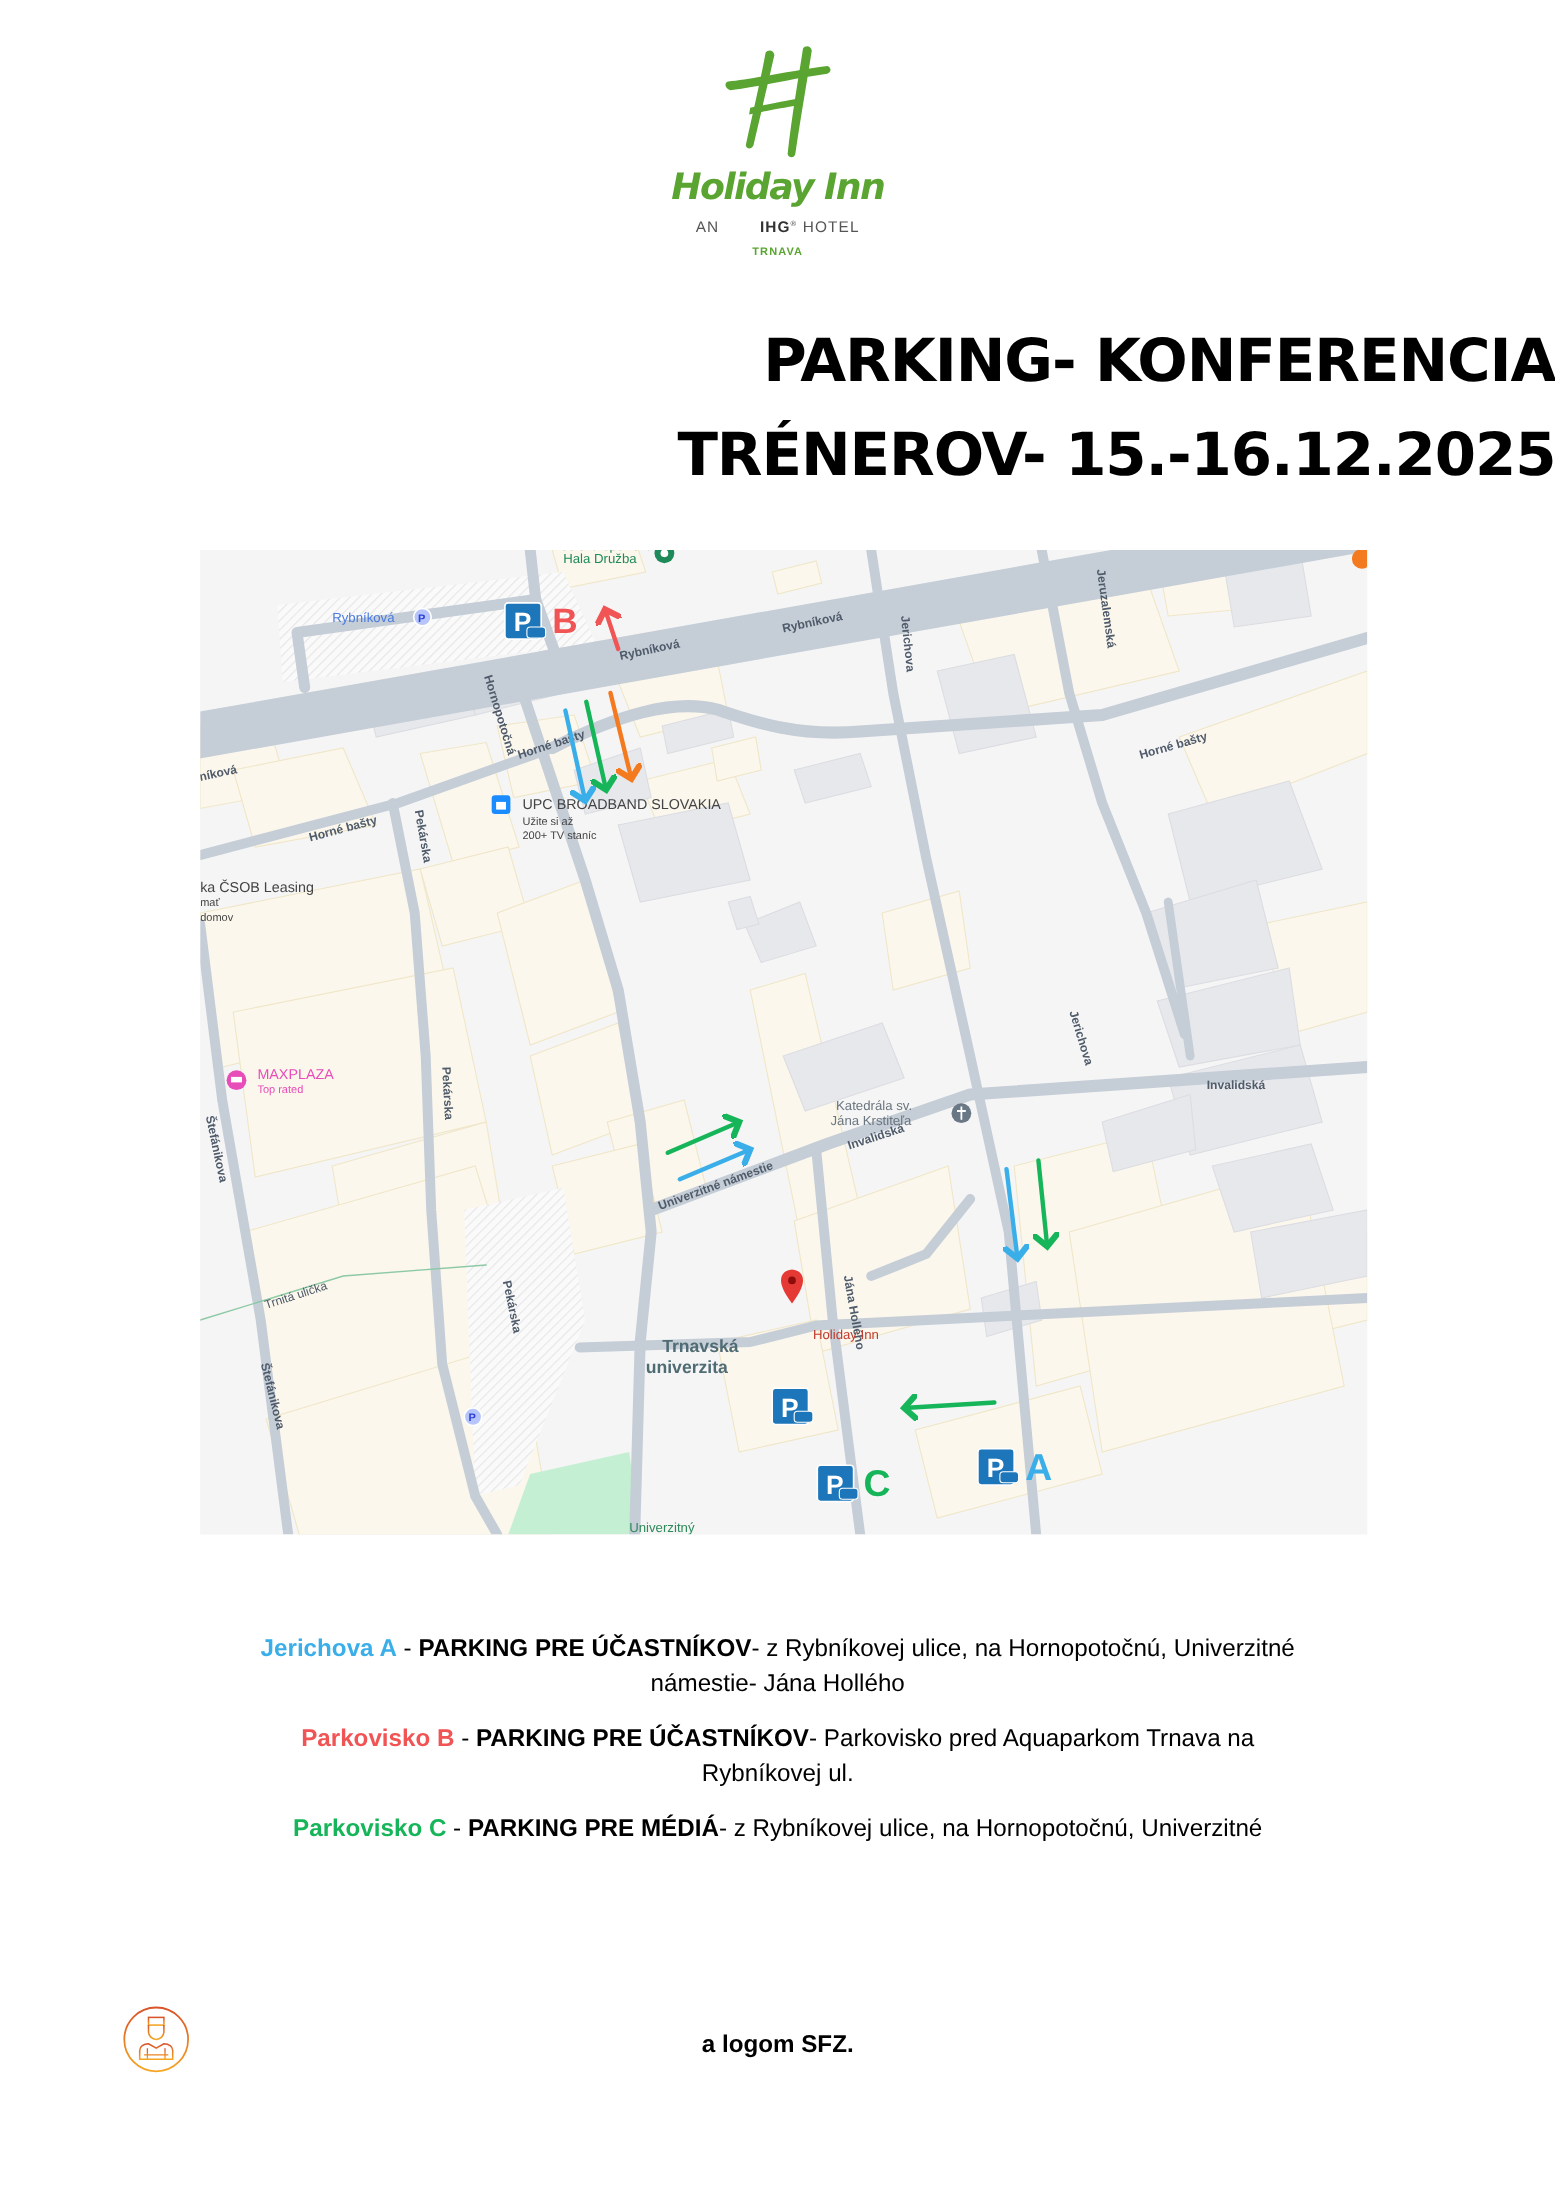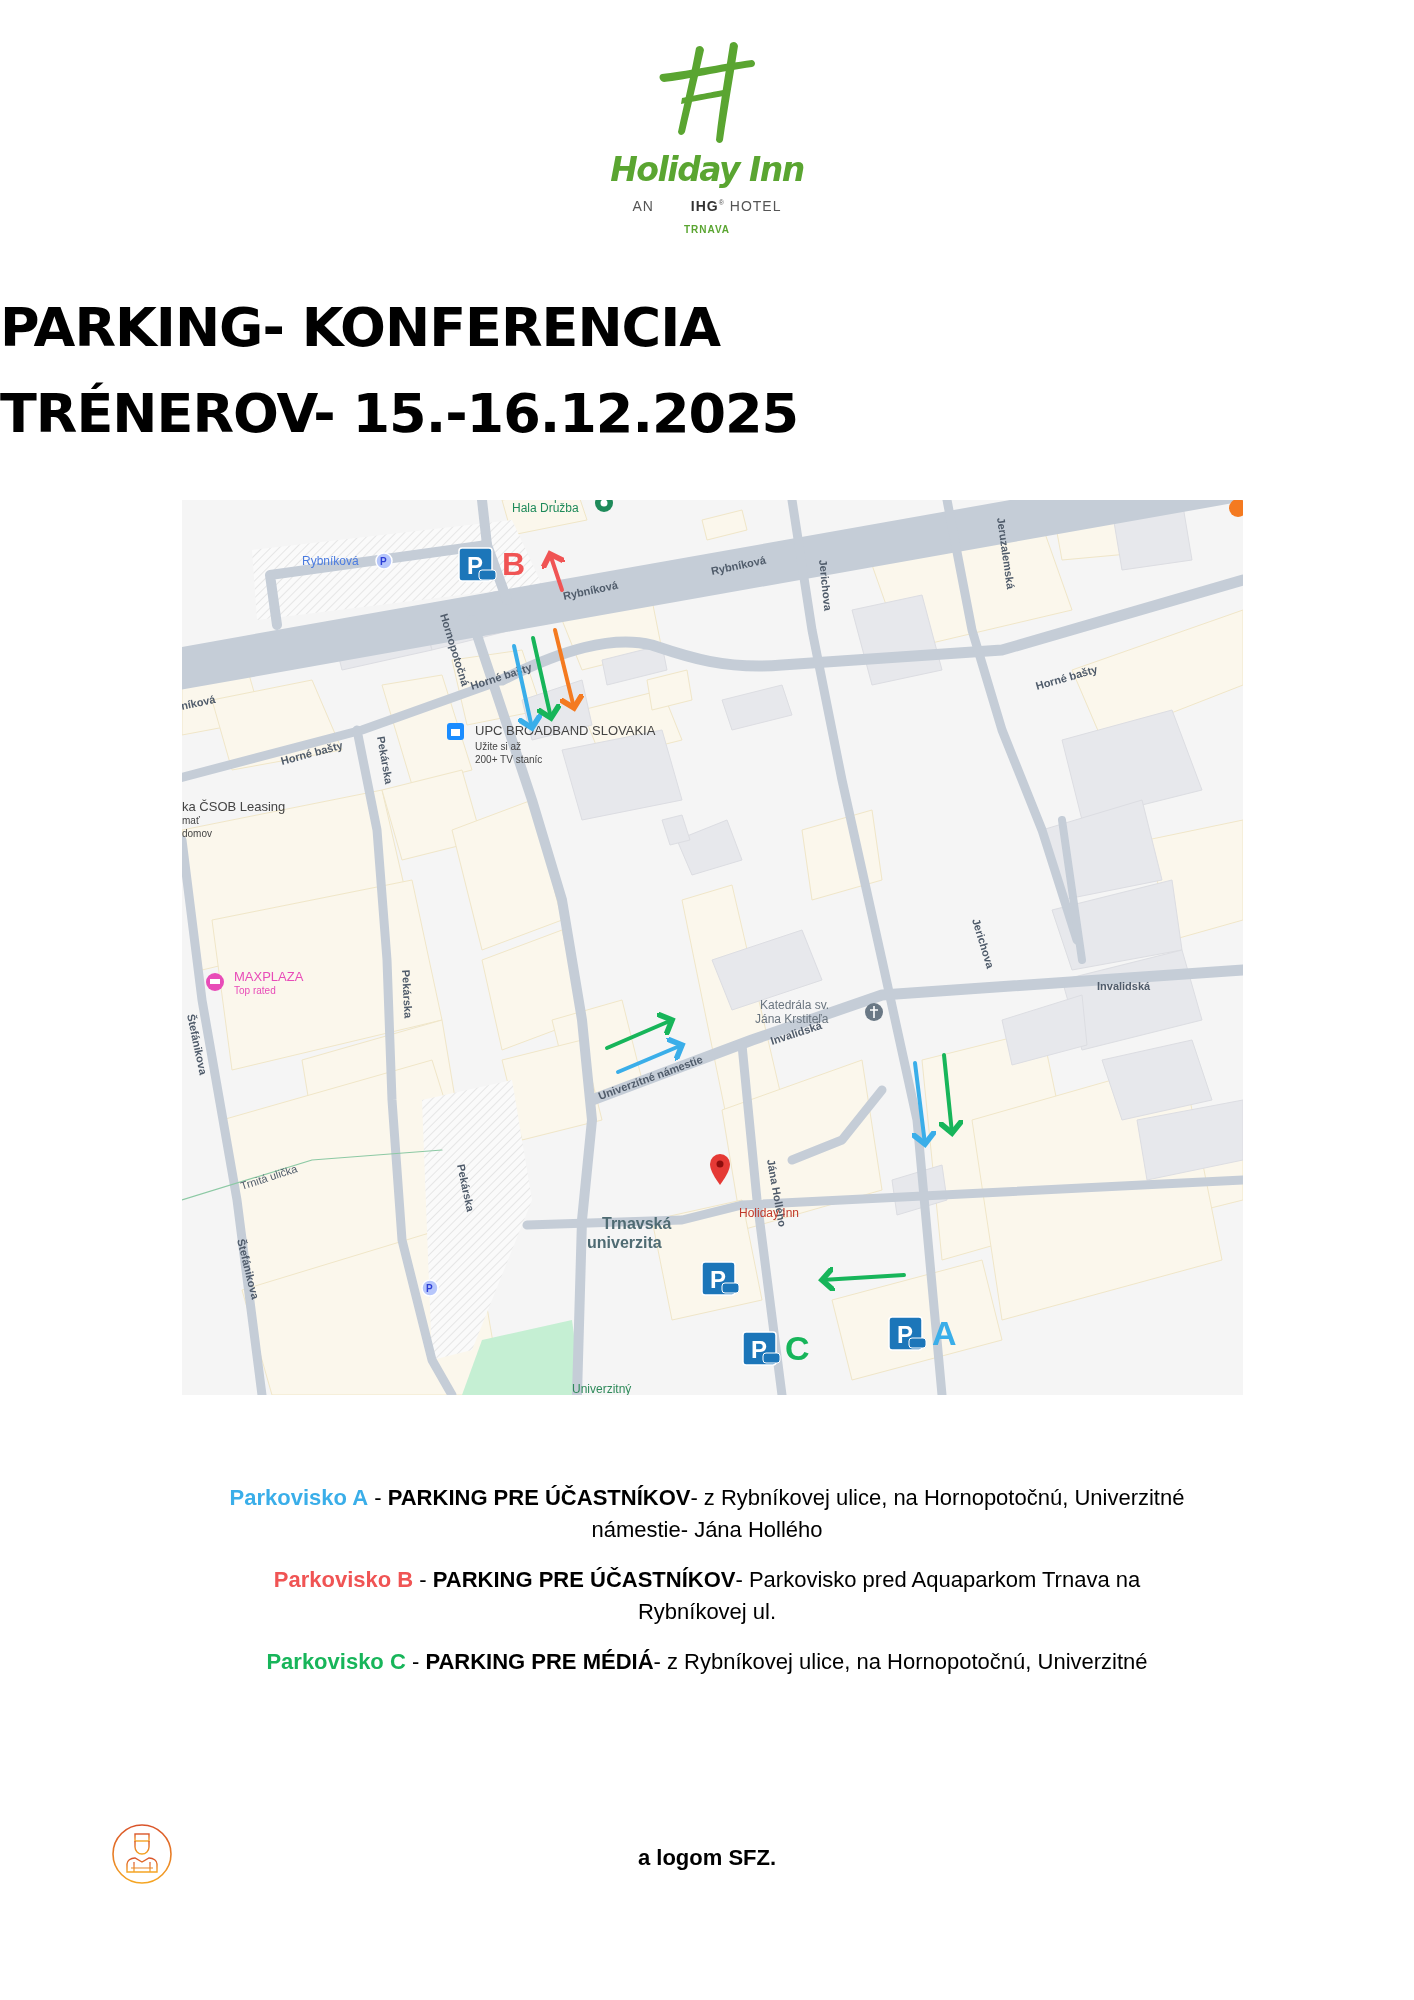--- a/index.html
+++ b/index.html
@@ -3,21 +3,21 @@
 <meta charset="utf-8">
 <style>
   html,body{margin:0;padding:0;background:#fff;}
   body{width:1414px;height:2000px;position:relative;font-family:"Liberation Sans",sans-serif;color:#000;overflow:hidden;}
   .logo{position:absolute;left:0;top:40px;width:1414px;text-align:center;}
   .logo-mark{display:block;margin:0 auto;width:110px;height:110px;}
   .logo-name{font-family:"DejaVu Sans",sans-serif;font-style:italic;font-weight:bold;color:#5aa531;font-size:33px;letter-spacing:-1.5px;margin-top:2px;line-height:36px;}
   .logo-sub{font-size:14px;color:#555;letter-spacing:1px;margin-top:10px;}
   .logo-sub b{color:#333;padding-left:32px;}
   .logo-city{font-size:10px;color:#5aa531;letter-spacing:1px;margin-top:10px;font-weight:bold;}
-  .title{position:absolute;left:0;top:285px;width:1414px;text-align:left;font-family:"DejaVu Sans",sans-serif;font-weight:bold;font-size:54px;line-height:86px;letter-spacing:-1px;}
+  .title{position:absolute;left:0;top:285px;width:1414px;text-align:right;font-family:"DejaVu Sans",sans-serif;font-weight:bold;font-size:54px;line-height:86px;letter-spacing:-1px;}
   .map{position:absolute;left:182px;top:500px;width:1061px;height:895px;overflow:hidden;background:#f5f5f5;}
   .map svg{display:block;}
   .legend{position:absolute;left:0;top:1482px;width:1414px;text-align:center;font-family:"Liberation Sans",sans-serif;font-size:22px;line-height:32px;}
   .legend p{margin:0 0 18px 0;}
   .legend .a{color:#3aaee9;font-weight:bold;}
   .legend .b{color:#f05454;font-weight:bold;}
   .legend .c{color:#17b55a;font-weight:bold;}
   .legend strong{font-weight:bold;}
   .note{position:absolute;left:0;top:1842px;width:1414px;text-align:center;font-weight:bold;font-size:22px;line-height:32px;}
   .note-icon{position:absolute;left:110px;top:1822px;width:64px;height:64px;}
@@ -282,21 +282,21 @@
     <line x1="436" y1="572" x2="500" y2="545" stroke="#3aaee9" marker-end="url(#ah-blue)"></line>
     <line x1="733" y1="563" x2="743" y2="644" stroke="#3aaee9" marker-end="url(#ah-blue)"></line>
     <line x1="762" y1="555" x2="770" y2="633" stroke="#17b55a" marker-end="url(#ah-green)"></line>
     <line x1="722" y1="775" x2="640" y2="780" stroke="#17b55a" marker-end="url(#ah-green)"></line>
   </g>
 </svg>
 </div>
 
 <div class="legend">
   <p>
-    <span class="a">Parkovisko A</span><span> - </span><strong>PARKING PRE ÚČASTNÍKOV</strong><span>- z Rybníkovej ulice, na Hornopotočnú, Univerzitné</span><br>
+    <span class="a">Jerichova A</span><span> - </span><strong>PARKING PRE ÚČASTNÍKOV</strong><span>- z Rybníkovej ulice, na Hornopotočnú, Univerzitné</span><br>
     <span>námestie- Jána Hollého</span>
   </p>
   <p>
     <span class="b">Parkovisko B</span><span> - </span><strong>PARKING PRE ÚČASTNÍKOV</strong><span>- Parkovisko pred Aquaparkom Trnava na</span><br>
     <span>Rybníkovej ul.</span>
   </p>
   <p>
     <span class="c">Parkovisko C</span><span> - </span><strong>PARKING PRE MÉDIÁ</strong><span>- z Rybníkovej ulice, na Hornopotočnú, Univerzitné</span><br>
   </p>
 </div>

